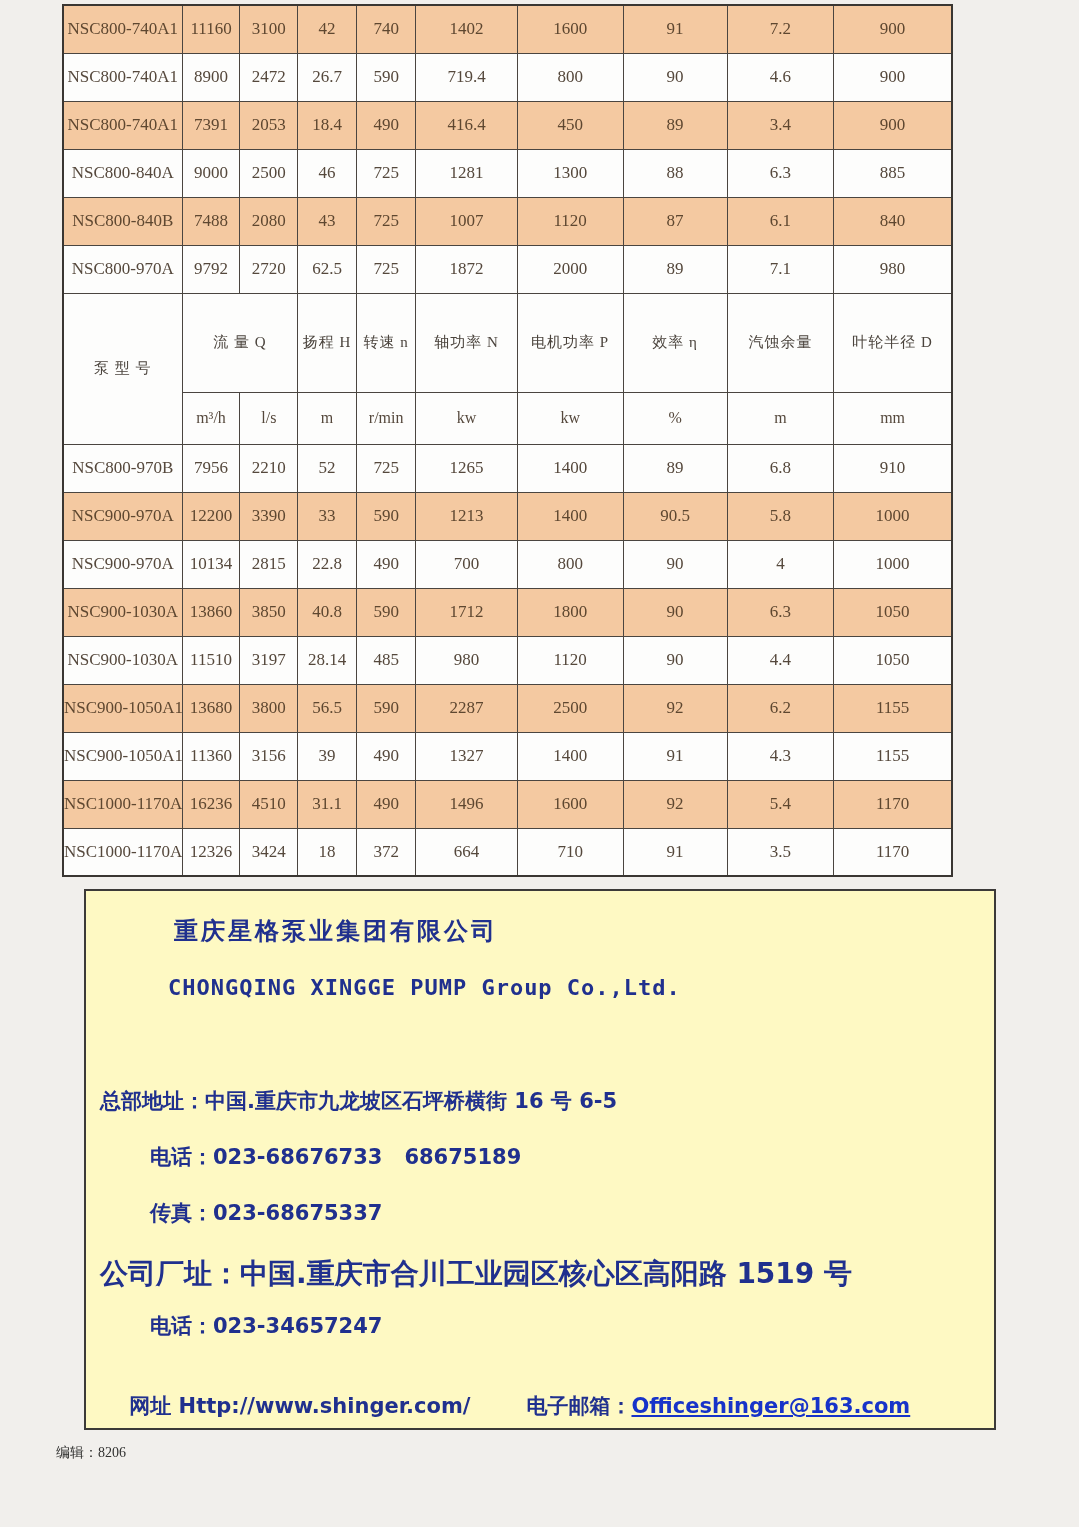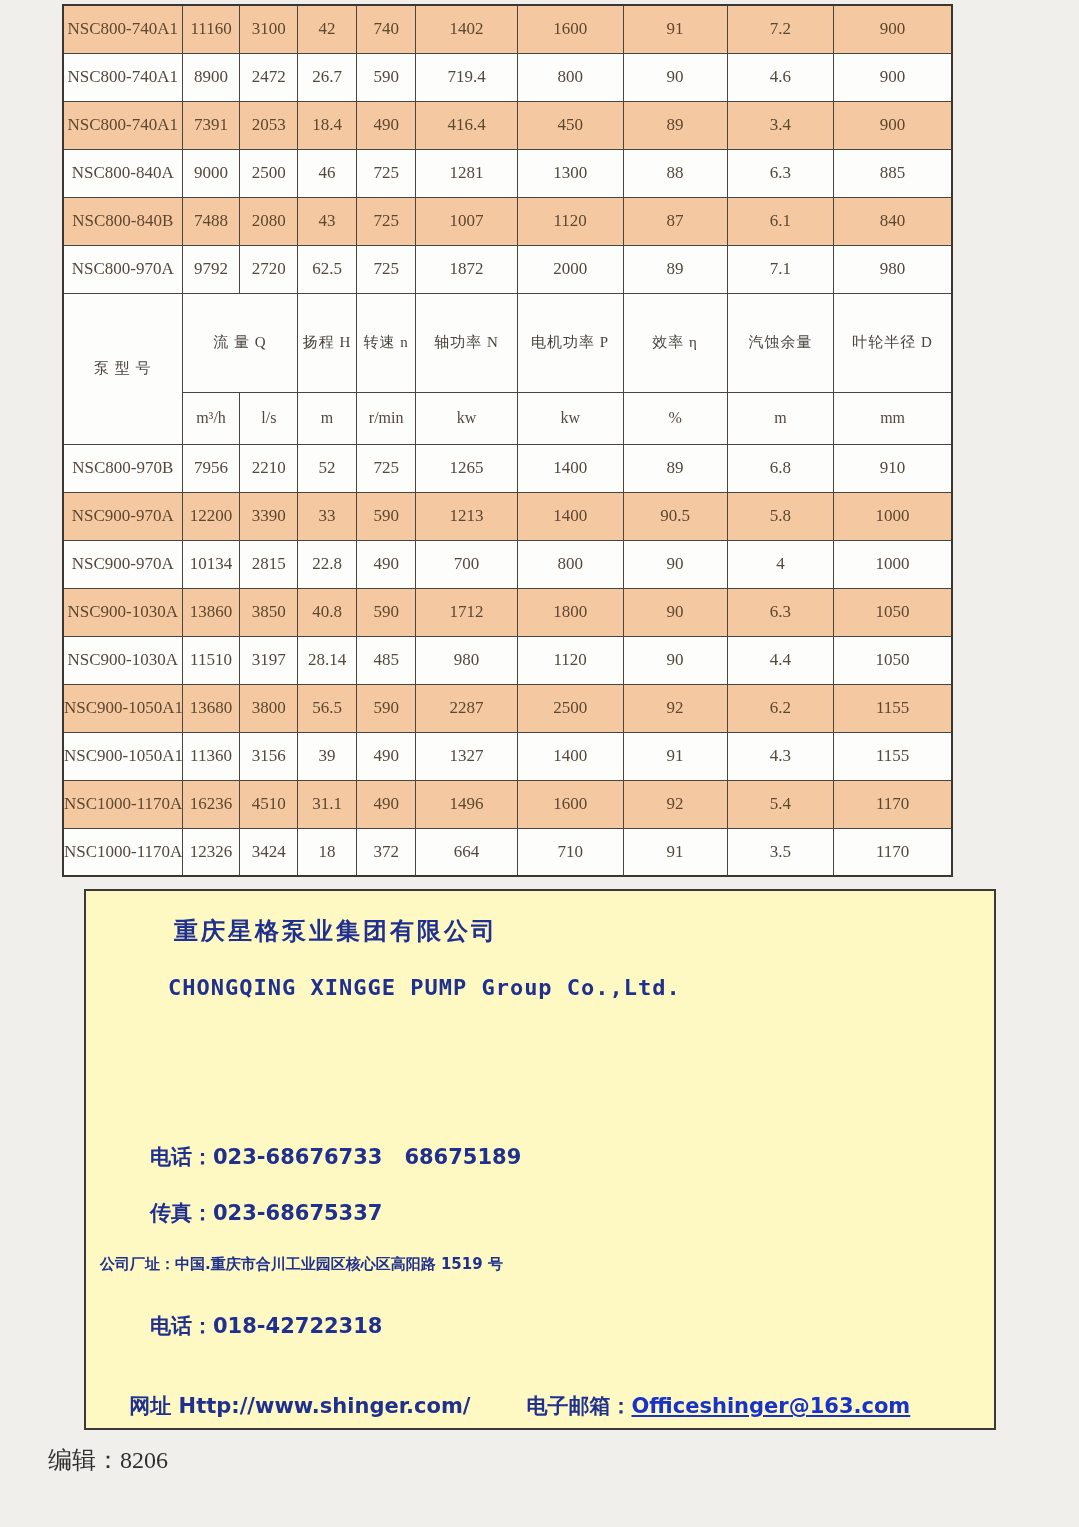--- a/index.html
+++ b/index.html
@@ -41,30 +41,30 @@
   .box-line {
     position: absolute; white-space: pre;
     font-weight: bold; color: #20308e;
   }
   .cn-name { left: 88px; top: 24px;  font-size: 24px; letter-spacing: 3px; }
   .en-name { left: 82px; top: 84px;  font-size: 22px; letter-spacing: 1px;
              font-family: "DejaVu Sans Mono", monospace; }
   .hq-line      { left: 14px; top: 196px; font-size: 21px; }
   .phone1-line  { left: 64px; top: 252px; font-size: 21px; }
   .fax-line     { left: 64px; top: 308px; font-size: 21px; }
-  .factory-line { left: 14px; top: 364px; font-size: 15px; }
+  .factory-line { left: 14px; top: 364px; font-size: 28px; }
   .phone2-line  { left: 64px; top: 421px; font-size: 21px; }
   .web-line     { left: 14px; top: 477px; font-size: 21px; }
   .email-label  { margin-left: 56px; }
   .email-link   { color: #1733c9; text-decoration: underline; font-weight: bold; }
 
   
   .editor-note {
-    position: absolute; left: 48px; top: 1444px;
-    font-size: 24px; color: #30302f;
+    position: absolute; left: 56px; top: 1444px;
+    font-size: 14px; color: #30302f;
     font-family: "Liberation Serif", serif;
     white-space: pre;
   }
 </style>
 </head>
 <body>
 
 <table class="pump-table">
   <colgroup>
     <col style="width:13.4%">
@@ -284,22 +284,23 @@
         <td>91</td>
         <td>3.5</td>
         <td>1170</td>
       </tr>
     </tbody>
 </table>
 
 <div class="company-box">
   <div class="box-line cn-name">重庆星格泵业集团有限公司</div>
   <div class="box-line en-name">CHONGQING XINGGE PUMP Group Co.,Ltd.</div>
+  <div class="box-line hq-line">总部地址：中国.重庆市九龙坡区石坪桥横街 16 号 6-5</div>
   <div class="box-line phone1-line">电话：023-68676733   68675189</div>
   <div class="box-line fax-line">传真：023-68675337</div>
   <div class="box-line factory-line">公司厂址：中国.重庆市合川工业园区核心区高阳路 1519 号</div>
-  <div class="box-line phone2-line">电话：018-42722318</div>
+  <div class="box-line phone2-line">电话：023-34657247</div>
   <div class="box-line web-line">
     <span>网址 Http://www.shinger.com/</span><span class="email-label">电子邮箱：</span><a href="#" class="email-link">Officeshinger@163.com</a>
   </div>
 </div>
 
 <div class="editor-note">编辑：8206</div>
 
 </body></html>

